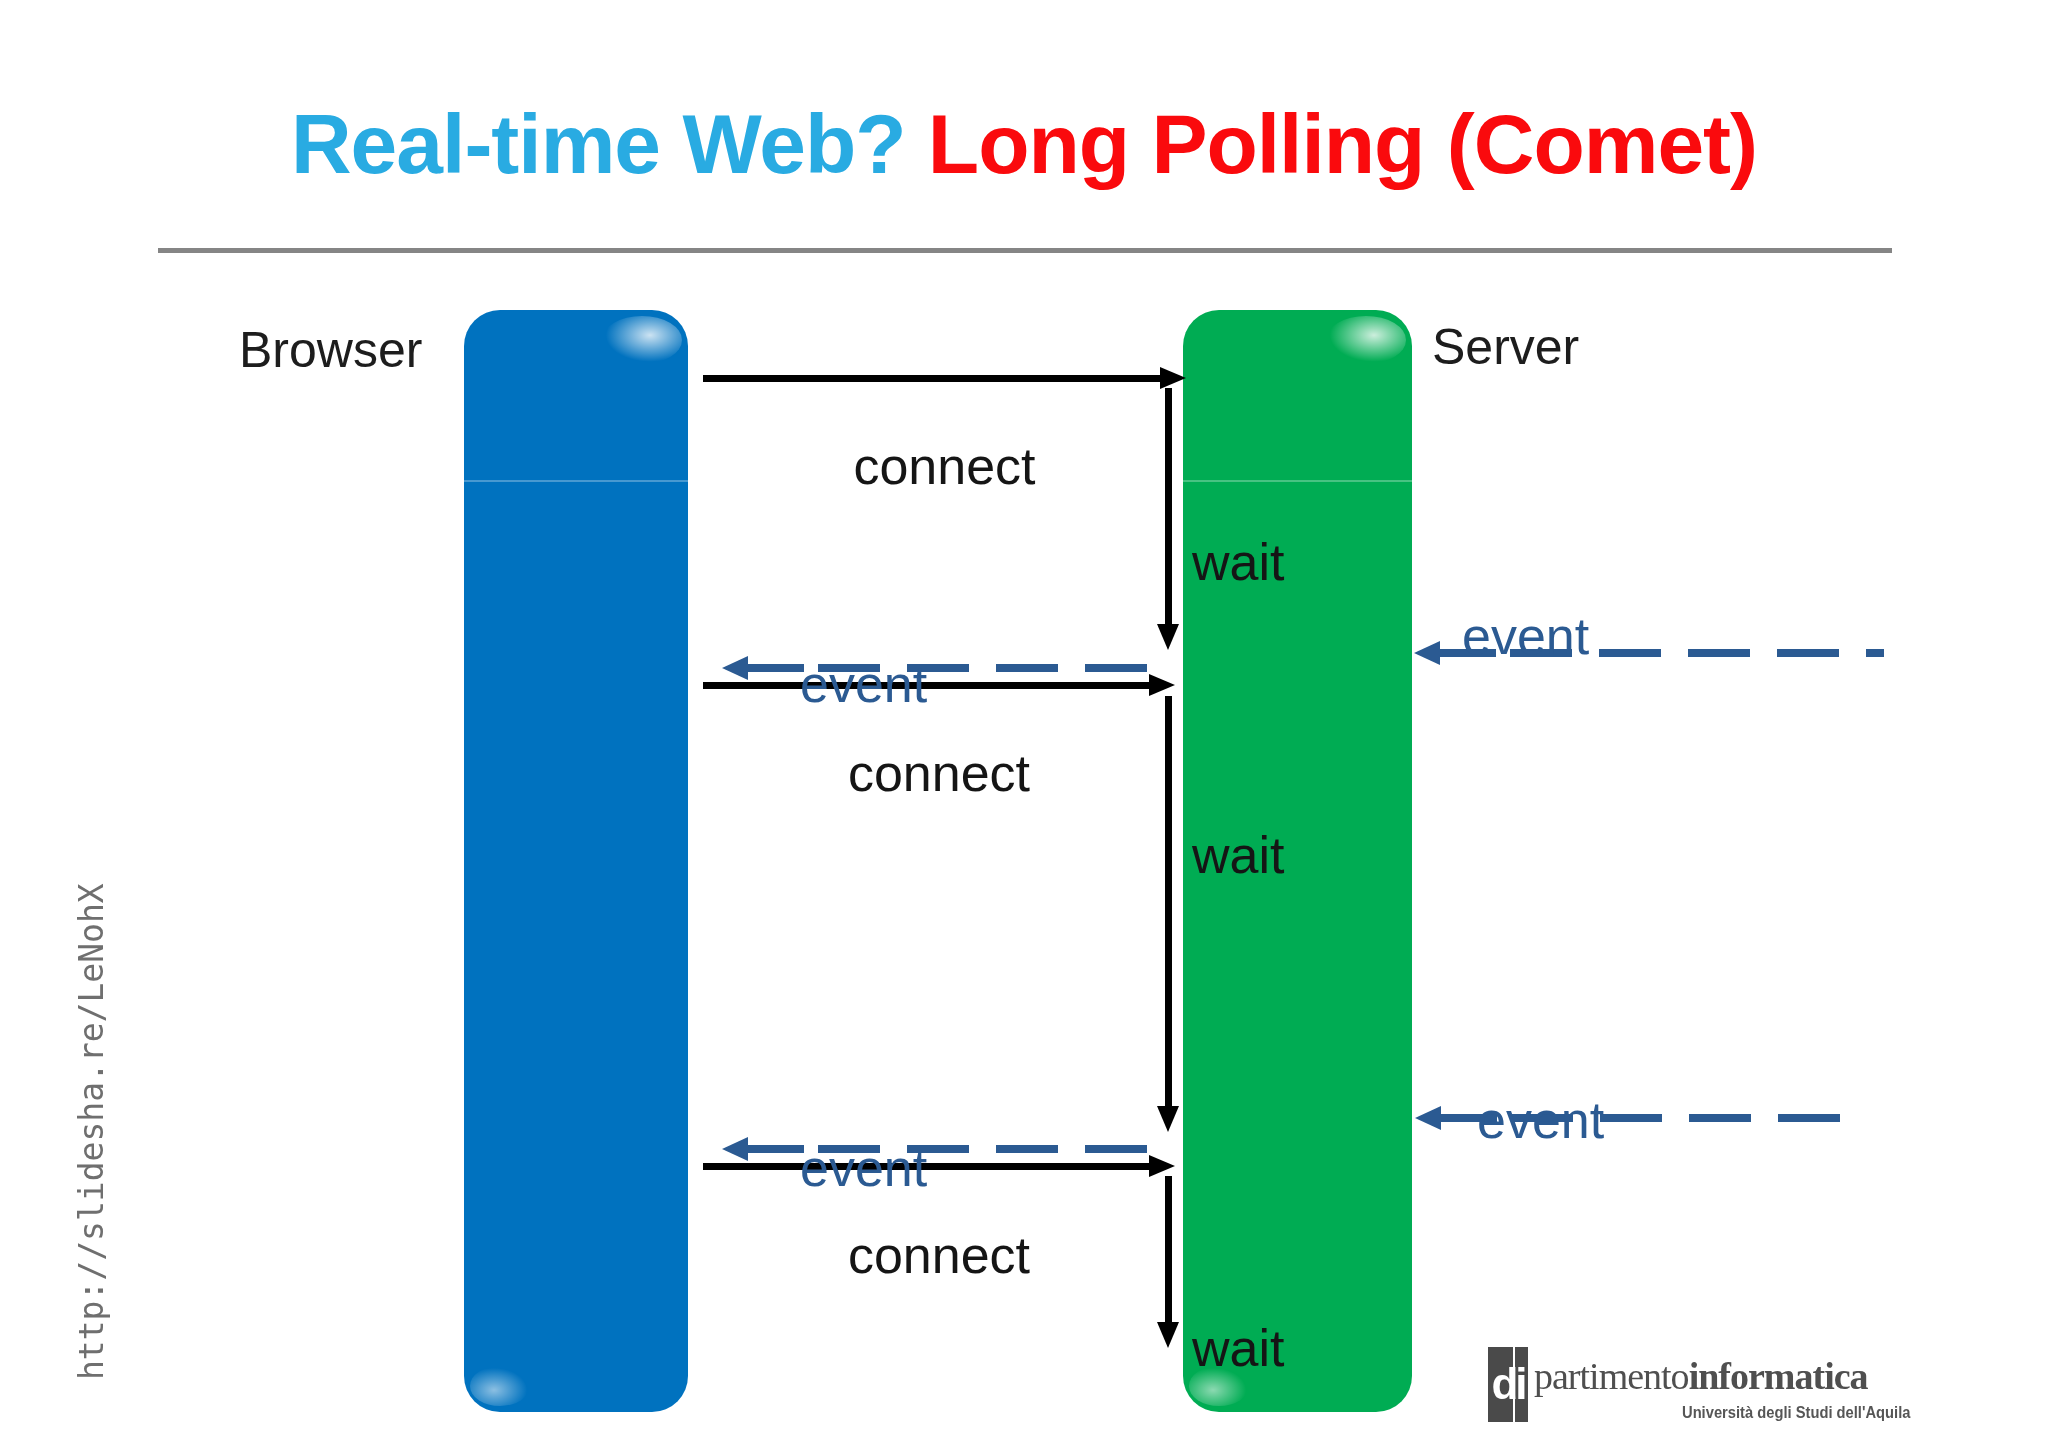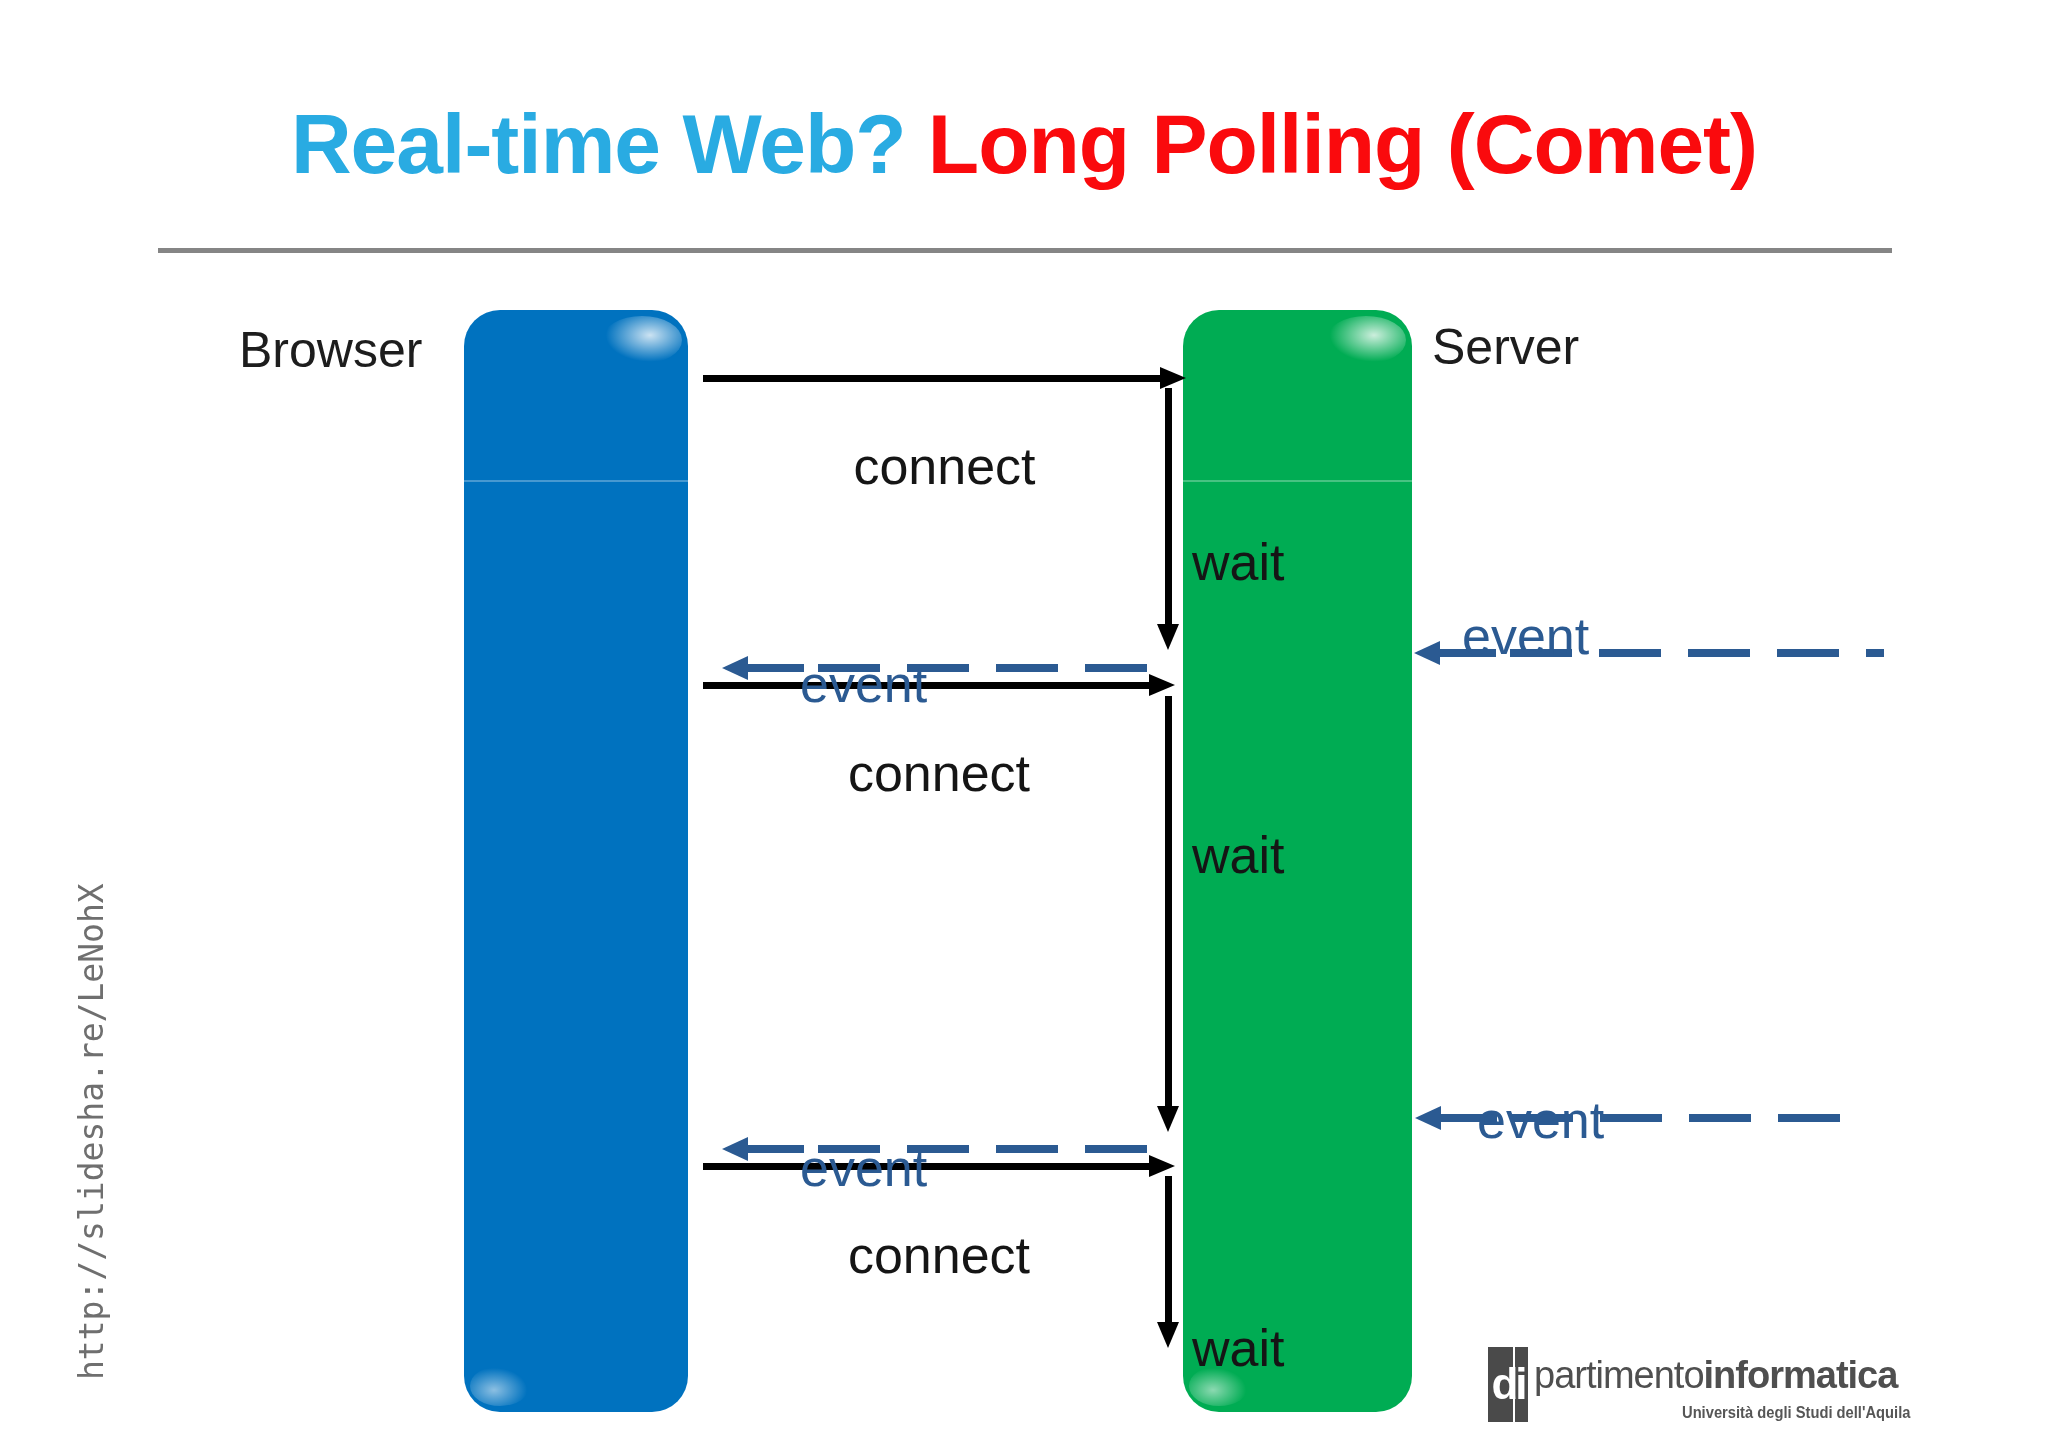--- a/index.html
+++ b/index.html
@@ -102,21 +102,21 @@
   }
   
   .logo-mark{
     position:absolute; left:1488px; top:1347px; width:40px; height:75px;
     background:linear-gradient(90deg, var(--logo-gray) 0 25px, #ffffff 25px 27px, var(--logo-gray) 27px 100%);
     color:#ffffff; font-weight:bold; font-size:44px; line-height:73px; text-align:center;
     letter-spacing:-3px;
   }
   .logo-name{
     position:absolute; left:1534px; top:1354px; font-size:38px; letter-spacing:-1px;
-    color:#4F4F4F; white-space:nowrap;
+    color:#4F4F4F; white-space:nowrap;font-family:Liberation Serif, serif;
   }
   .logo-name .bold{font-weight:bold;}
   .logo-sub{
     position:absolute; left:1682px; top:1404px; font-size:16px; color:#565656; font-weight:bold;
     transform:scaleX(.92); transform-origin:0 0; white-space:nowrap;
   }
 </style>
 </head>
 <body>
 

